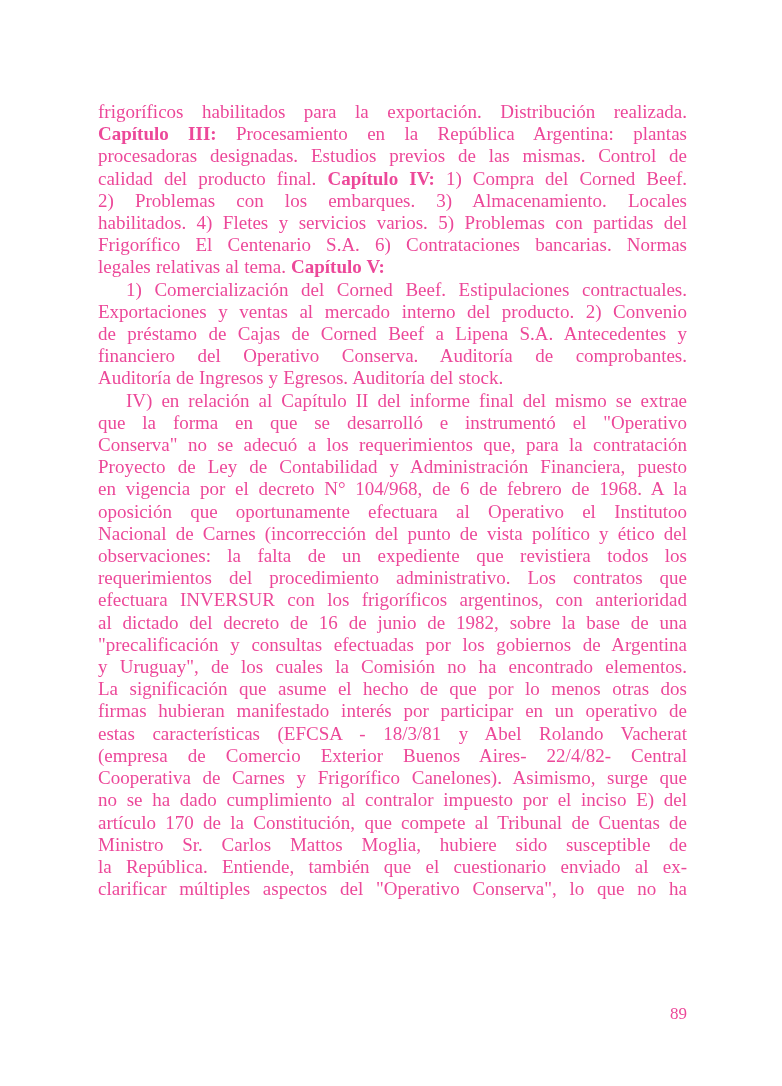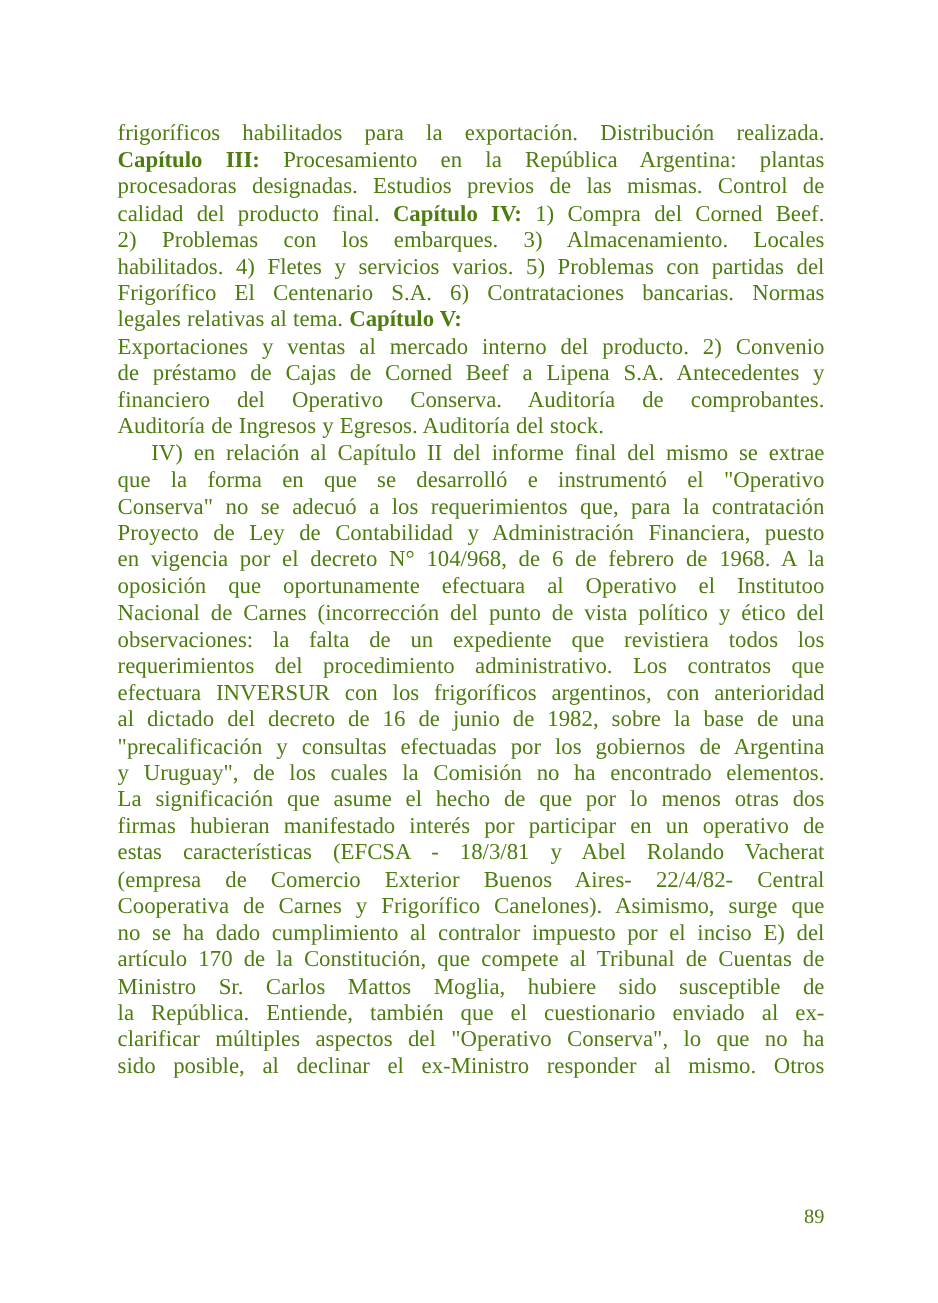--- a/index.html
+++ b/index.html
@@ -5,21 +5,21 @@
   html, body {
     margin: 0;
     padding: 0;
     background: #ffffff;
   }
   .page {
     position: relative;
     width: 782px;
     height: 1086px;
     background: #ffffff;
-    color: #4d7c0f;
+    color: #ec4899;
     font-family: "Liberation Serif", "DejaVu Serif", serif;
     overflow: hidden;
   }
   .text-block {
     position: absolute;
     left: 98px;
     top: 101px;
     width: 589px;
   }
   .line {
@@ -56,20 +56,21 @@
 <div class="page">
   <div class="text-block" id="text-block">
       <div class="line"><span>frigoríficos habilitados para la exportación. Distribución realizada.</span></div>
       <div class="line"><b>Capítulo III:</b><span> Procesamiento en la República Argentina: plantas</span></div>
       <div class="line"><span>procesadoras designadas. Estudios previos de las mismas. Control de</span></div>
       <div class="line"><span>calidad del producto final. </span><b>Capítulo IV:</b><span> 1) Compra del Corned Beef.</span></div>
       <div class="line"><span>2) Problemas con los embarques. 3) Almacenamiento. Locales</span></div>
       <div class="line"><span>habilitados. 4) Fletes y servicios varios. 5) Problemas con partidas del</span></div>
       <div class="line"><span>Frigorífico El Centenario S.A. 6) Contrataciones bancarias. Normas</span></div>
       <div class="line no-just"><span>legales relativas al tema. </span><b>Capítulo V:</b></div>
+      <div class="line indent"><span>1) Comercialización del Corned Beef. Estipulaciones contractuales.</span></div>
       <div class="line"><span>Exportaciones y ventas al mercado interno del producto. 2) Convenio</span></div>
       <div class="line"><span>de préstamo de Cajas de Corned Beef a Lipena S.A. Antecedentes y</span></div>
       <div class="line"><span>financiero del Operativo Conserva. Auditoría de comprobantes.</span></div>
       <div class="line no-just"><span>Auditoría de Ingresos y Egresos. Auditoría del stock.</span></div>
       <div class="line indent"><span>IV) en relación al Capítulo II del informe final del mismo se extrae</span></div>
       <div class="line"><span>que la forma en que se desarrolló e instrumentó el "Operativo</span></div>
       <div class="line"><span>Conserva" no se adecuó a los requerimientos que, para la contratación</span></div>
       <div class="line"><span>Proyecto de Ley de Contabilidad y Administración Financiera, puesto</span></div>
       <div class="line"><span>en vigencia por el decreto N° 104/968, de 6 de febrero de 1968. A la</span></div>
       <div class="line"><span>oposición que oportunamente efectuara al Operativo el Institutoo</span></div>
@@ -83,16 +84,15 @@
       <div class="line"><span>La significación que asume el hecho de que por lo menos otras dos</span></div>
       <div class="line"><span>firmas hubieran manifestado interés por participar en un operativo de</span></div>
       <div class="line"><span>estas características (EFCSA - 18/3/81 y Abel Rolando Vacherat</span></div>
       <div class="line"><span>(empresa de Comercio Exterior Buenos Aires- 22/4/82- Central</span></div>
       <div class="line"><span>Cooperativa de Carnes y Frigorífico Canelones). Asimismo, surge que</span></div>
       <div class="line"><span>no se ha dado cumplimiento al contralor impuesto por el inciso E) del</span></div>
       <div class="line"><span>artículo 170 de la Constitución, que compete al Tribunal de Cuentas de</span></div>
       <div class="line"><span>Ministro Sr. Carlos Mattos Moglia, hubiere sido susceptible de</span></div>
       <div class="line"><span>la República. Entiende, también que el cuestionario enviado al ex-</span></div>
       <div class="line"><span>clarificar múltiples aspectos del "Operativo Conserva", lo que no ha</span></div>
-      <div class="line"><span>sido posible, al declinar el ex-Ministro responder al mismo. Otros</span></div>
     </div>
   <div class="page-number">89</div>
 </div>
 
 </body></html>

